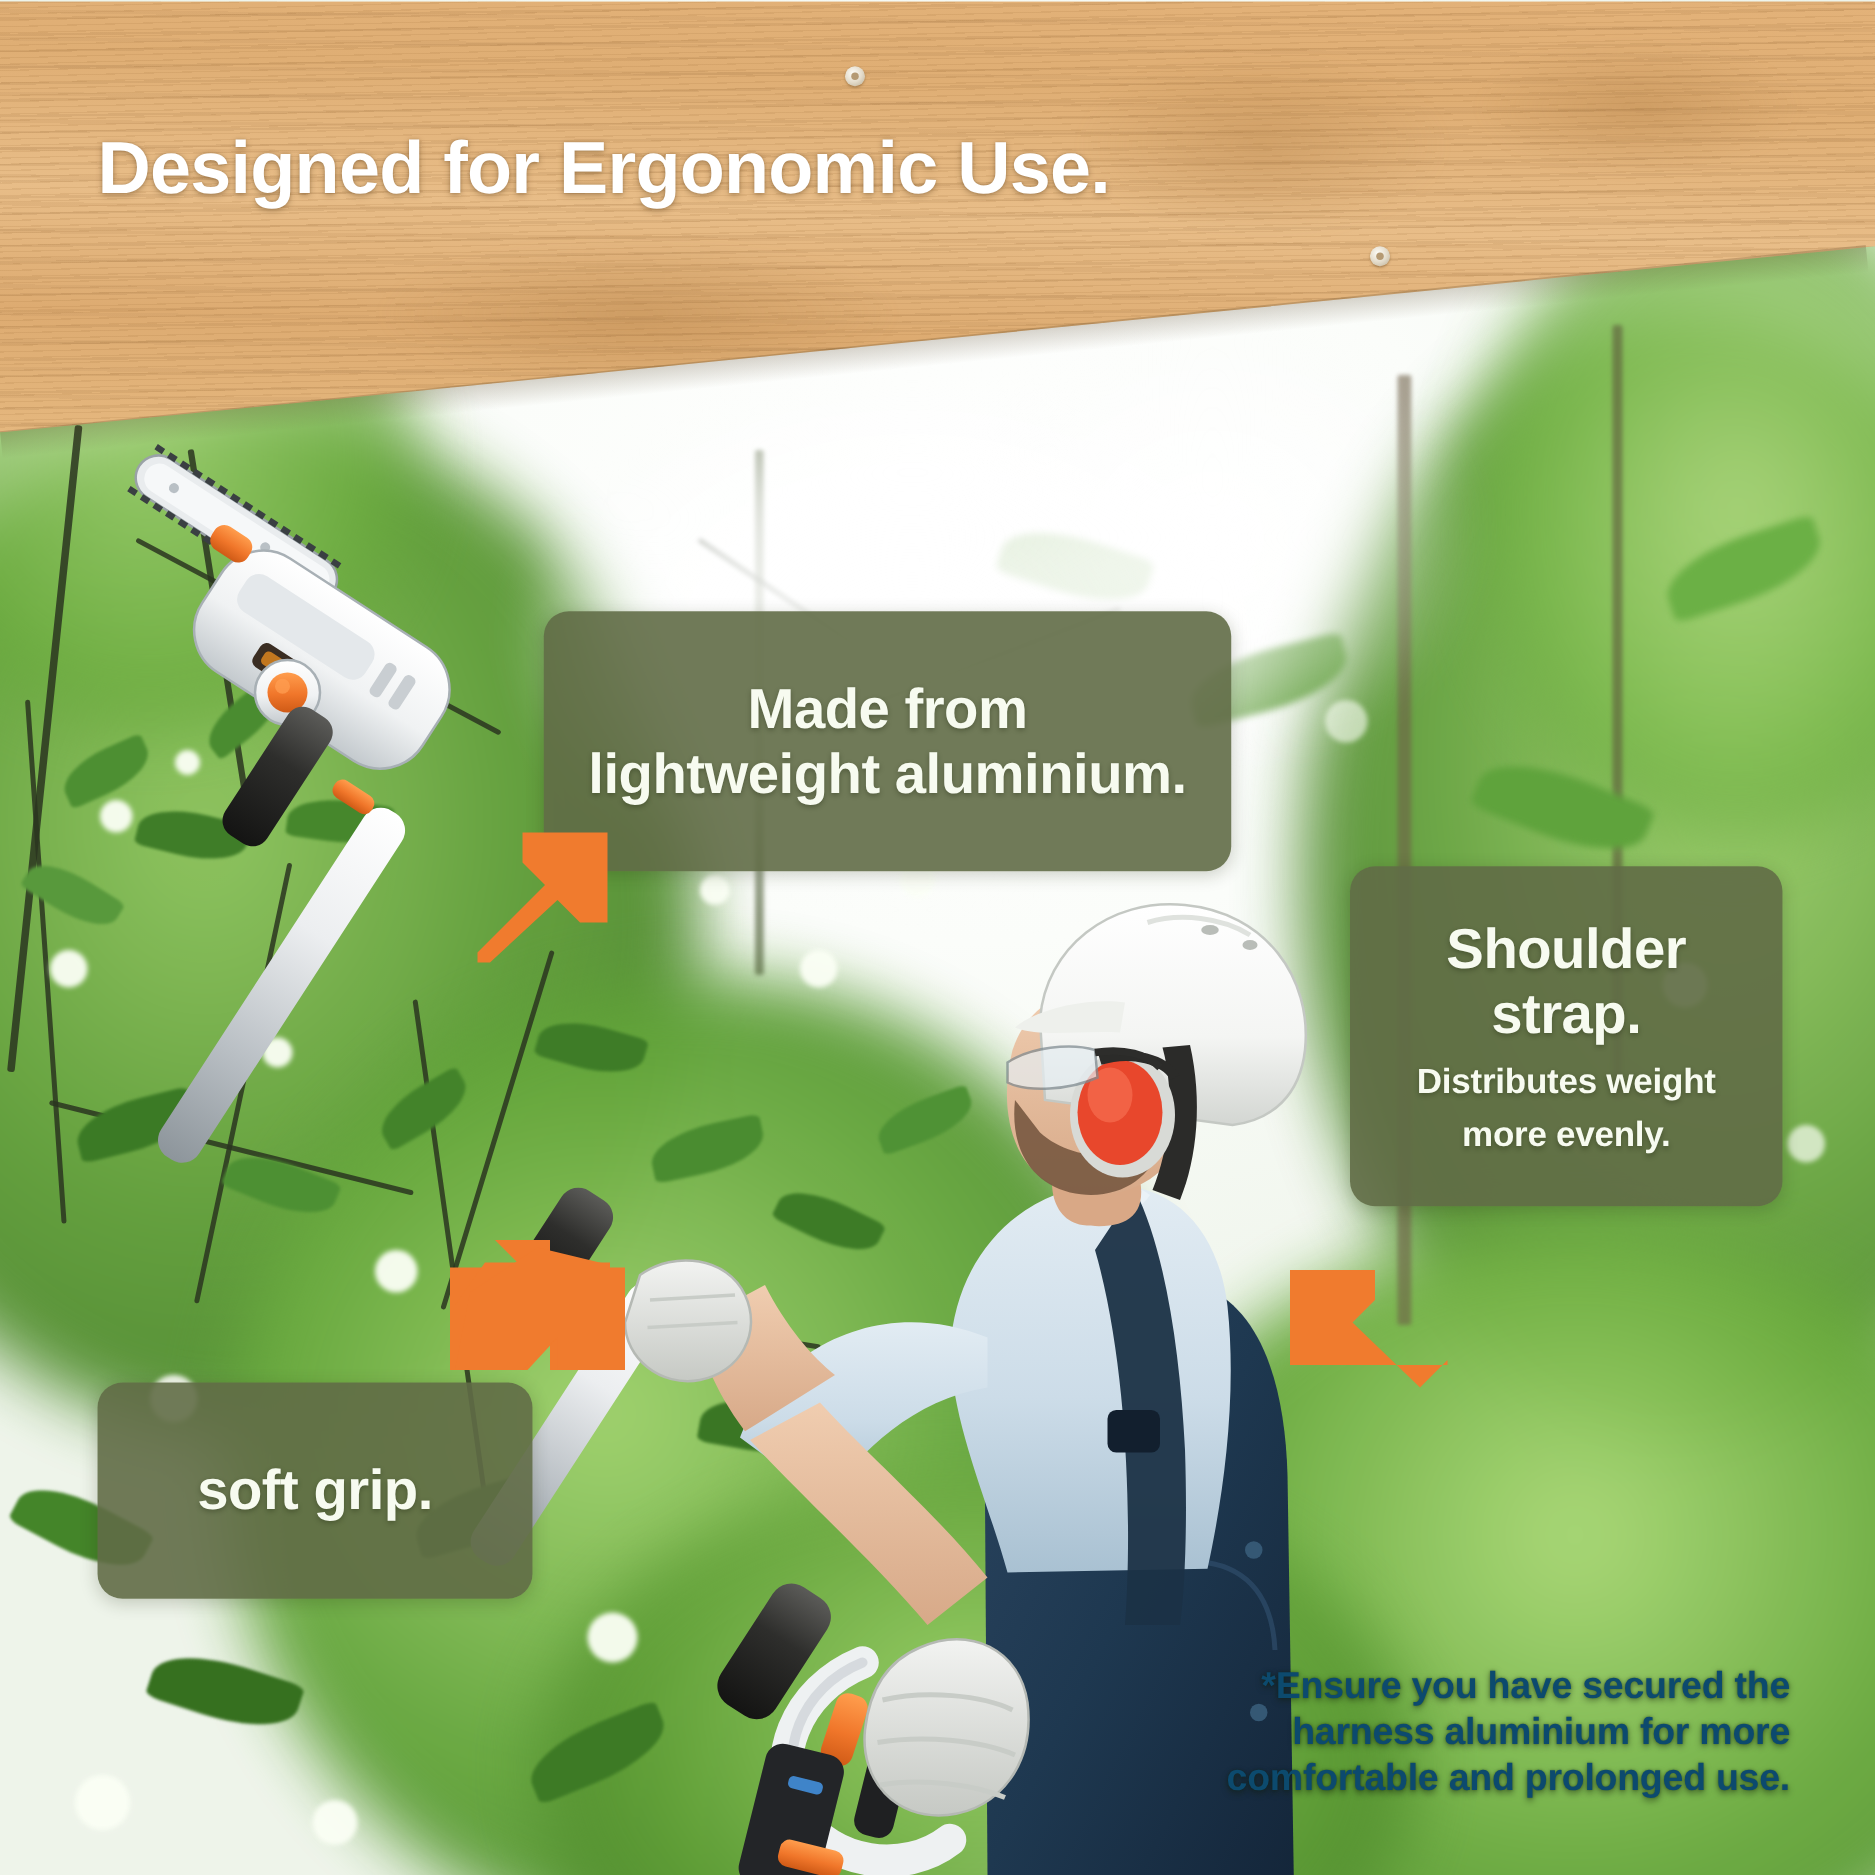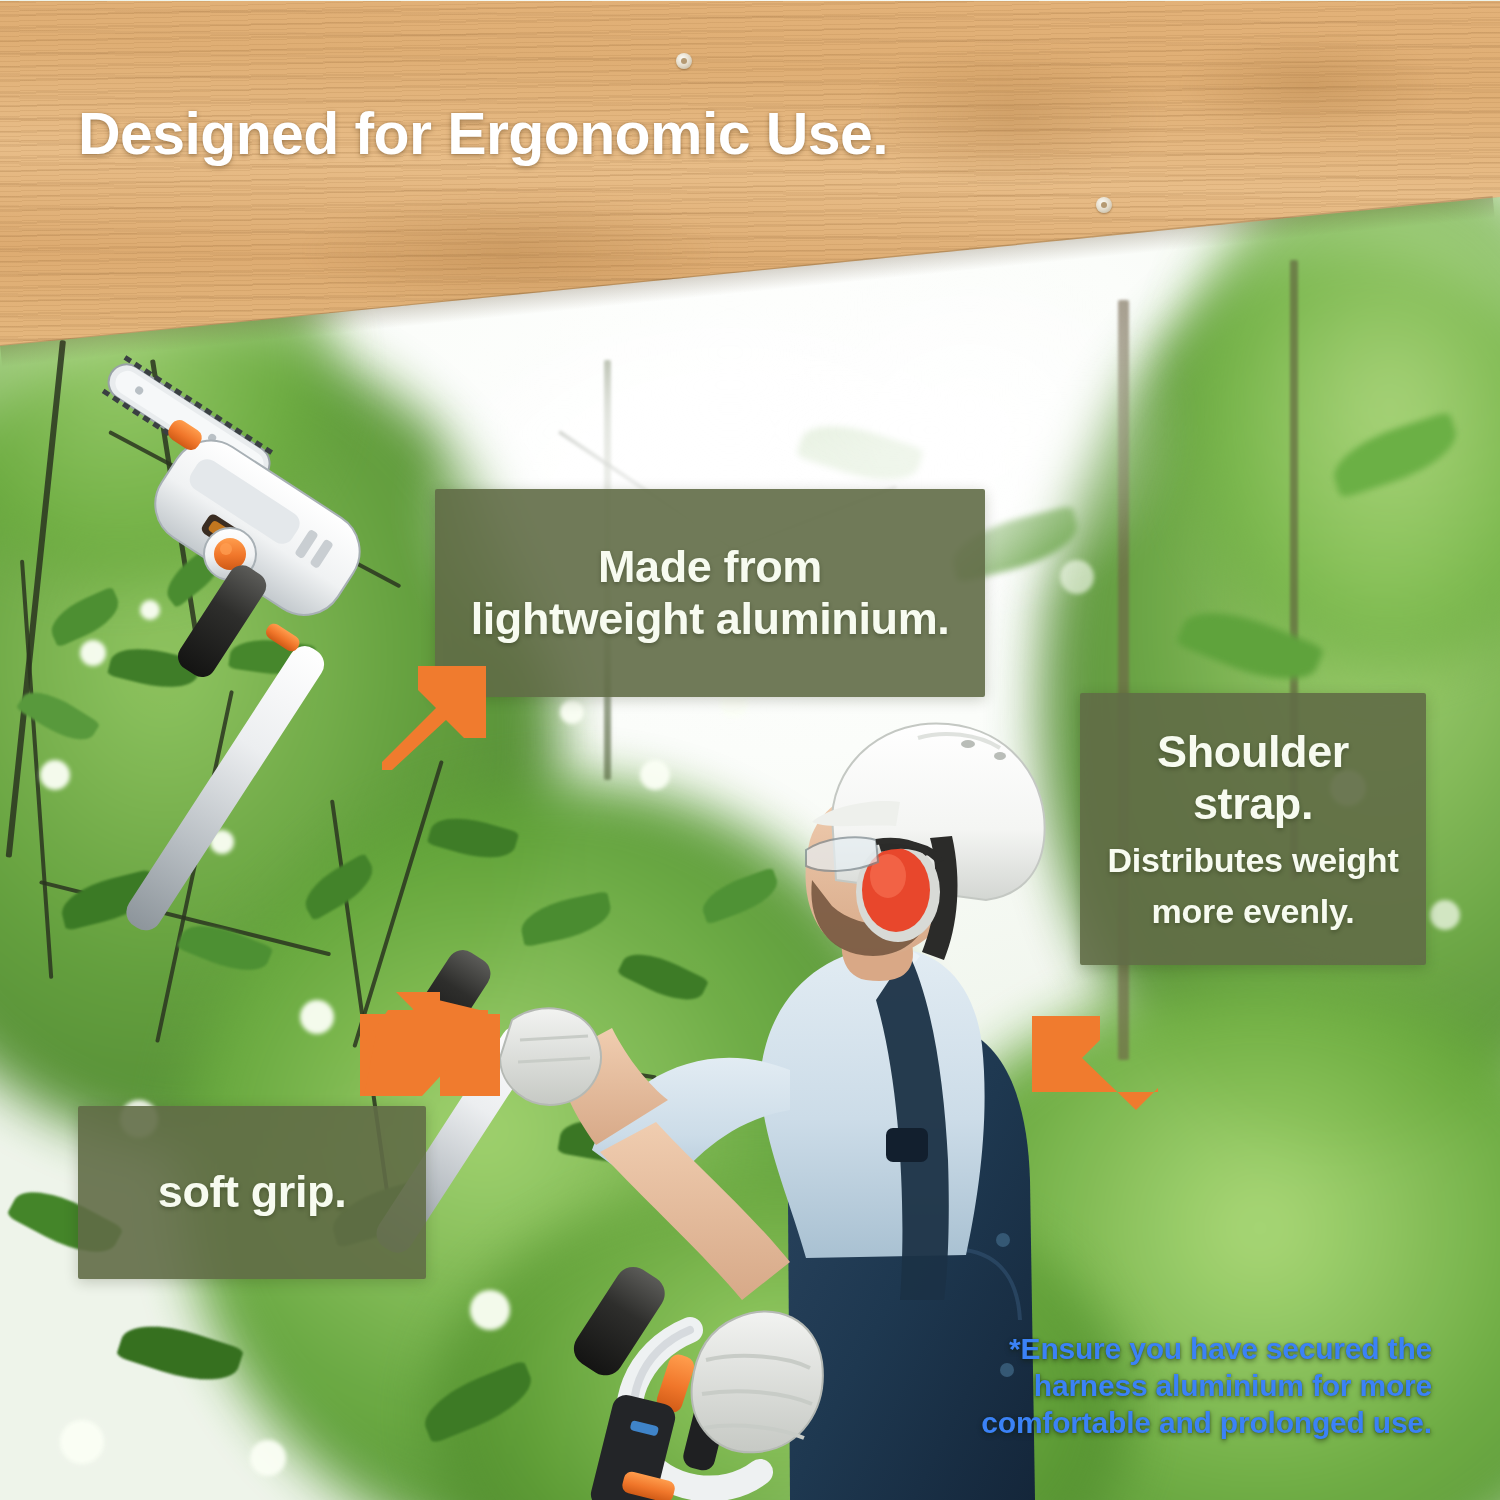--- a/index.html
+++ b/index.html
@@ -84,49 +84,49 @@
   .headline {
     position:absolute; left:78px; top:104px;
     font-size:59px; font-weight:700; color:#ffffff; letter-spacing:-0.6px;
     line-height:1.0; white-space:nowrap;
     text-shadow: 0 2px 5px rgba(90,62,28,.40), 0 0 2px rgba(120,84,40,.35);
   }
 
   
   .callout {
     position:absolute; background:rgba(97,107,70,.90);
-    border-radius:2px; color:#f7fbf0;
+    border-radius:20px; color:#f7fbf0;
     display:flex; flex-direction:column; justify-content:center; align-items:center;
     text-align:center;
     box-shadow:0 3px 14px rgba(30,40,15,.22);
     padding:14px 22px;
   }
   .callout .big { font-weight:700; line-height:1.16; letter-spacing:-0.4px;
     text-shadow:0 2px 4px rgba(25,35,12,.35); }
   .callout .sub { font-weight:700; line-height:1.20; letter-spacing:-0.2px;
     text-shadow:0 2px 4px rgba(25,35,12,.35); }
 
   #callout-aluminium { left:435px; top:489px; width:550px; height:208px; }
   #callout-aluminium .big { font-size:45px; }
 
   #callout-strap { left:1080px; top:693px; width:346px; height:272px; }
   #callout-strap .big { font-size:45px; }
-  #callout-strap .sub { font-size:34px; margin-top:10px; }
+  #callout-strap .sub { font-size:28px; margin-top:10px; }
 
   #callout-grip { left:78px; top:1106px; width:348px; height:173px; }
   #callout-grip .big { font-size:45px; }
 
   
   .arrow { position:absolute; }
   .arrow svg { display:block; overflow:visible; }
 
   
   .footnote {
     position:absolute; right:68px; top:1330px; width:470px;
-    color:#3b82f6; font-size:30px; font-weight:700; line-height:1.24;
+    color:#0c4a6e; font-size:30px; font-weight:700; line-height:1.24;
     text-align:right; letter-spacing:-0.2px;
     text-shadow:0 2px 5px rgba(18,30,10,.55), 0 0 2px rgba(20,35,10,.4);
   }
 </style>
 </head>
 <body>
 
 <div id="stage">
 
   <div class="photo">

